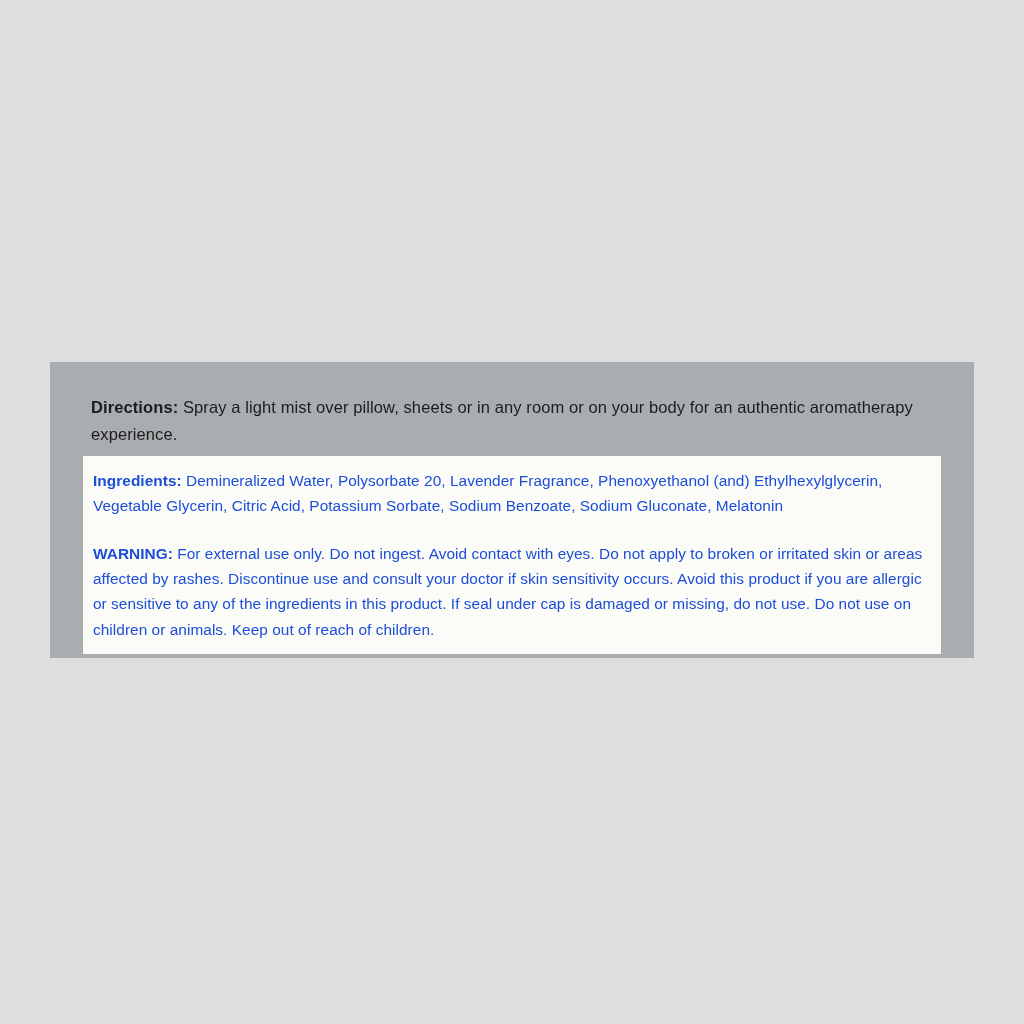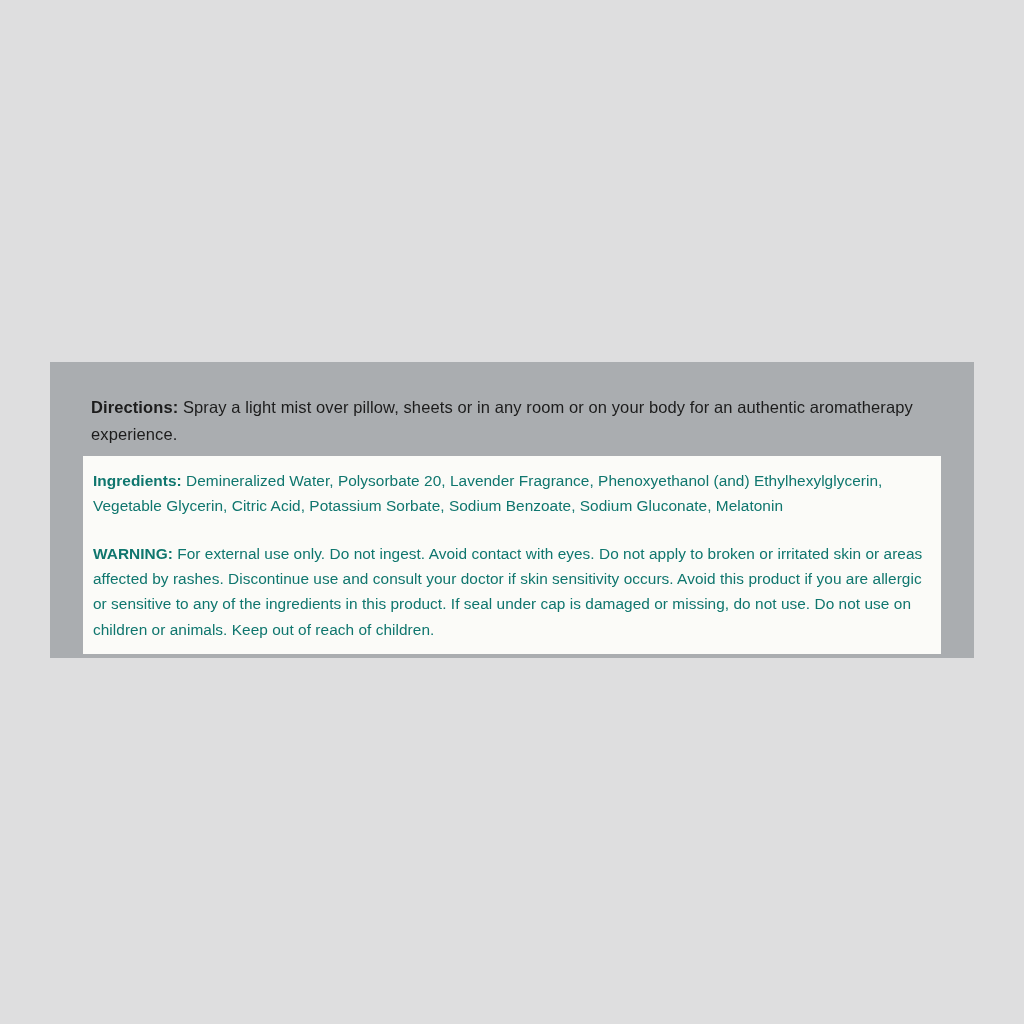--- a/index.html
+++ b/index.html
@@ -43,21 +43,21 @@
     position: absolute;
     left: 33px;
     top: 94px;
     width: 858px;
     background: #fbfbf8;
     box-sizing: border-box;
     padding: 12px 12px 12px 10px;
   }
 
   .card-para {
-    color: #0f766e;
+    color: #1d4ed8;
     font-size: 15.4px;
     line-height: 1.63;
     letter-spacing: 0.05px;
     margin: 0;
   }
 
   .card-para + .card-para {
     margin-top: 23px;
   }
 

